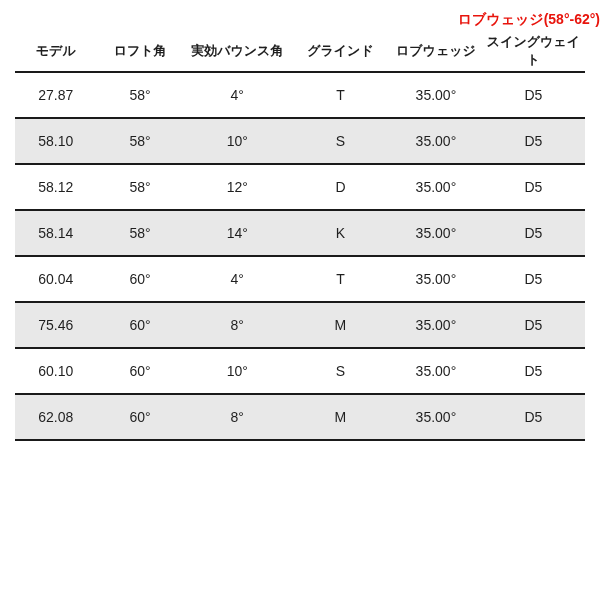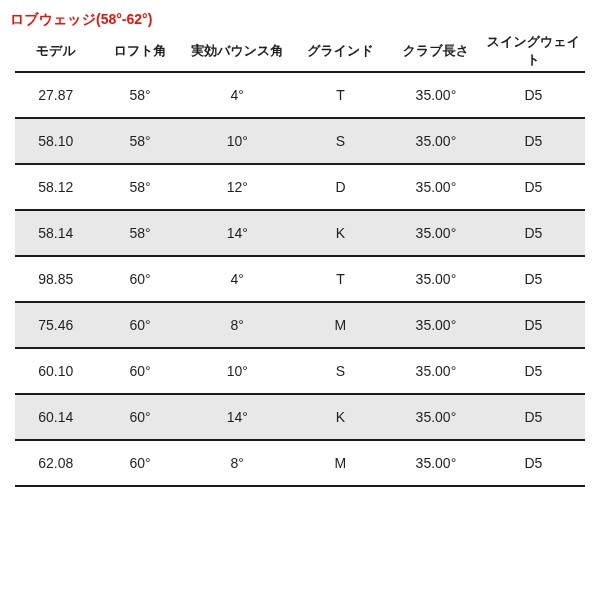--- a/index.html
+++ b/index.html
@@ -50,38 +50,38 @@
   col.c2 { width: 15.3%; }
   col.c3 { width: 18.8%; }
   col.c4 { width: 17.4%; }
   col.c5 { width: 16.1%; }
   col.c6 { width: 18.1%; }
 </style>
 </head>
 <body>
 
 <div class="page">
-  <div class="title" style="color: rgb(232, 20, 12);">ロブウェッジ(58°-62°)</div>
+  <div class="title" style="color: rgb(232, 20, 12); text-align: right;">ロブウェッジ(58°-62°)</div>
 
   <table class="spec">
     <colgroup>
       <col class="c1">
         <col class="c2">
         <col class="c3">
       <col class="c4">
         <col class="c5">
         <col class="c6">
     </colgroup>
     <thead>
       <tr>
           <th>モデル</th>
           <th>ロフト角</th>
           <th>実効バウンス角</th>
           <th>グラインド</th>
-          <th>クラブ長さ</th>
+          <th>ロブウェッジ</th>
           <th>スイングウェイト</th>
         </tr>
     </thead>
     <tbody>
         <tr>
           <td>27.87</td>
           <td>58°</td>
           <td>4°</td>
           <td>T</td>
           <td>35.00°</td>
@@ -105,21 +105,21 @@
         </tr>
         <tr>
           <td>58.14</td>
           <td>58°</td>
           <td>14°</td>
           <td>K</td>
           <td>35.00°</td>
           <td>D5</td>
         </tr>
         <tr>
-          <td>98.85</td>
+          <td>60.04</td>
           <td>60°</td>
           <td>4°</td>
           <td>T</td>
           <td>35.00°</td>
           <td>D5</td>
         </tr>
         <tr>
           <td>75.46</td>
           <td>60°</td>
           <td>8°</td>
@@ -129,28 +129,20 @@
         </tr>
         <tr>
           <td>60.10</td>
           <td>60°</td>
           <td>10°</td>
           <td>S</td>
           <td>35.00°</td>
           <td>D5</td>
         </tr>
         <tr>
-          <td>60.14</td>
-          <td>60°</td>
-          <td>14°</td>
-          <td>K</td>
-          <td>35.00°</td>
-          <td>D5</td>
-        </tr>
-        <tr>
           <td>62.08</td>
           <td>60°</td>
           <td>8°</td>
           <td>M</td>
           <td>35.00°</td>
           <td>D5</td>
         </tr>
       </tbody>
   </table>
 </div>

